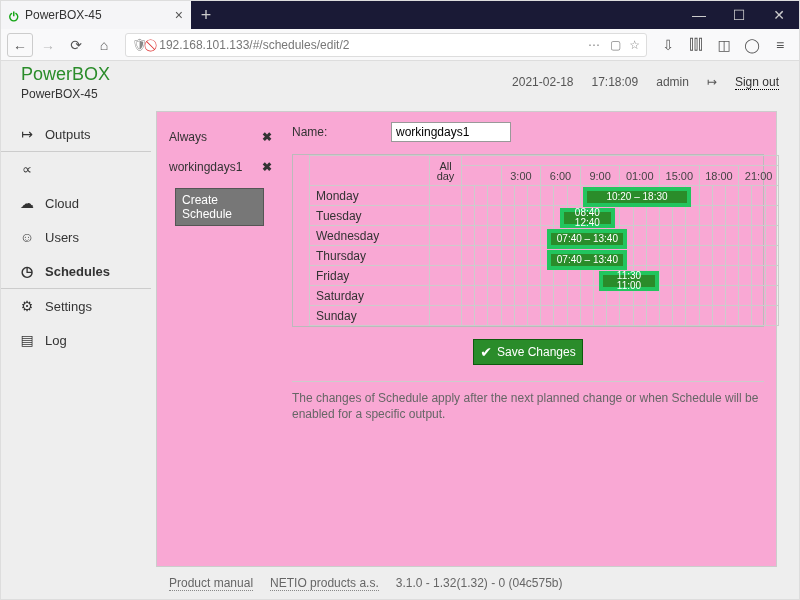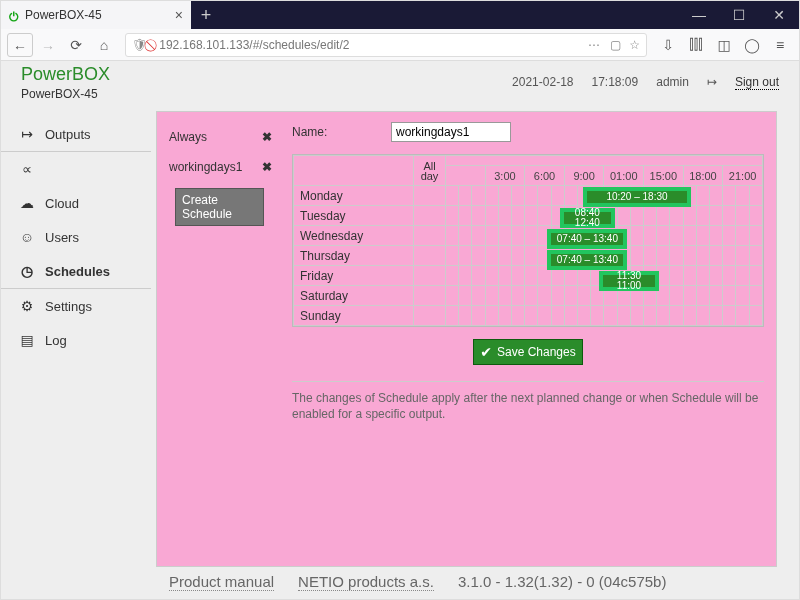--- a/index.html
+++ b/index.html
@@ -43,37 +43,37 @@
   .schedlist { position:absolute; top:10px; left:0; width:125px; }
   .schedlist .srow { display:flex; align-items:center; justify-content:space-between; padding:8px 10px 8px 12px; font-size:12px; color:#333; }
   .schedlist .srow .sx { font-weight:bold; color:#333; }
   .createbtn { margin:6px 18px; background:#777; color:#fff; border:1px solid #555; padding:4px 6px; font-size:12px; display:inline-block; }
 
   .content { position:absolute; top:10px; left:135px; right:12px; bottom:12px; }
   .namelabel { font-size:12px; color:#333; }
   .nameinput { border:1px solid #999; width:120px; height:20px; padding:2px 4px; font-size:12px; margin-left:60px; }
 
   .grid { margin-top:12px; border:1px solid #bbb; position:relative; font-size:12px; }
-  .grid table { border-collapse:collapse; width:100%; table-layout:fixed; }
+  .grid table { border-collapse:collapse; width:100%; table-layout:fixed;margin-left:16px; }
   .grid td, .grid th { border:1px solid #ccc; padding:0; height:20px; font-weight:normal; text-align:center; }
   .grid .dayhdr { width:120px; text-align:left; padding-left:6px; }
   .grid .allday { width:32px; font-size:11px; line-height:10px; }
   .grid .hourcell { font-size:11px; color:#444; }
   .grid .sub td { height:20px; }
   .grid .dayname { text-align:left; padding-left:6px; width:120px; }
 
   .slot { position:absolute; background:#2a8c2a; border:4px solid #22c55e; color:#fff; font-size:10px; display:flex; align-items:center; justify-content:center; text-align:center; line-height:10px; }
 
   .savebtn { margin:12px auto 0; width:110px; display:flex; align-items:center; justify-content:center; gap:5px; background:#2a8c2a; color:#fff; border:1px solid #0e5a0e; height:26px; font-size:12px; }
   .check { font-size:14px; }
 
   .hr { margin:16px 0 8px; border:0; border-top:1px solid #ccc; }
   .note { font-size:12px; color:#666; line-height:16px; }
 
-  .footer { position:absolute; left:168px; bottom:8px; font-size:15px; color:#666; display:flex; gap:24px; }
+  .footer { position:absolute; left:168px; bottom:8px; font-size:12px; color:#666; display:flex; gap:17px; }
   .footer .lnk { border-bottom:1px dotted #888; }
 </style>
 </head>
 <body>
 <div class="root">
 
 <div class="titlebar">
   <div class="tab">
     <span class="tab-dot">⏻</span>
     <span>PowerBOX-45</span>

